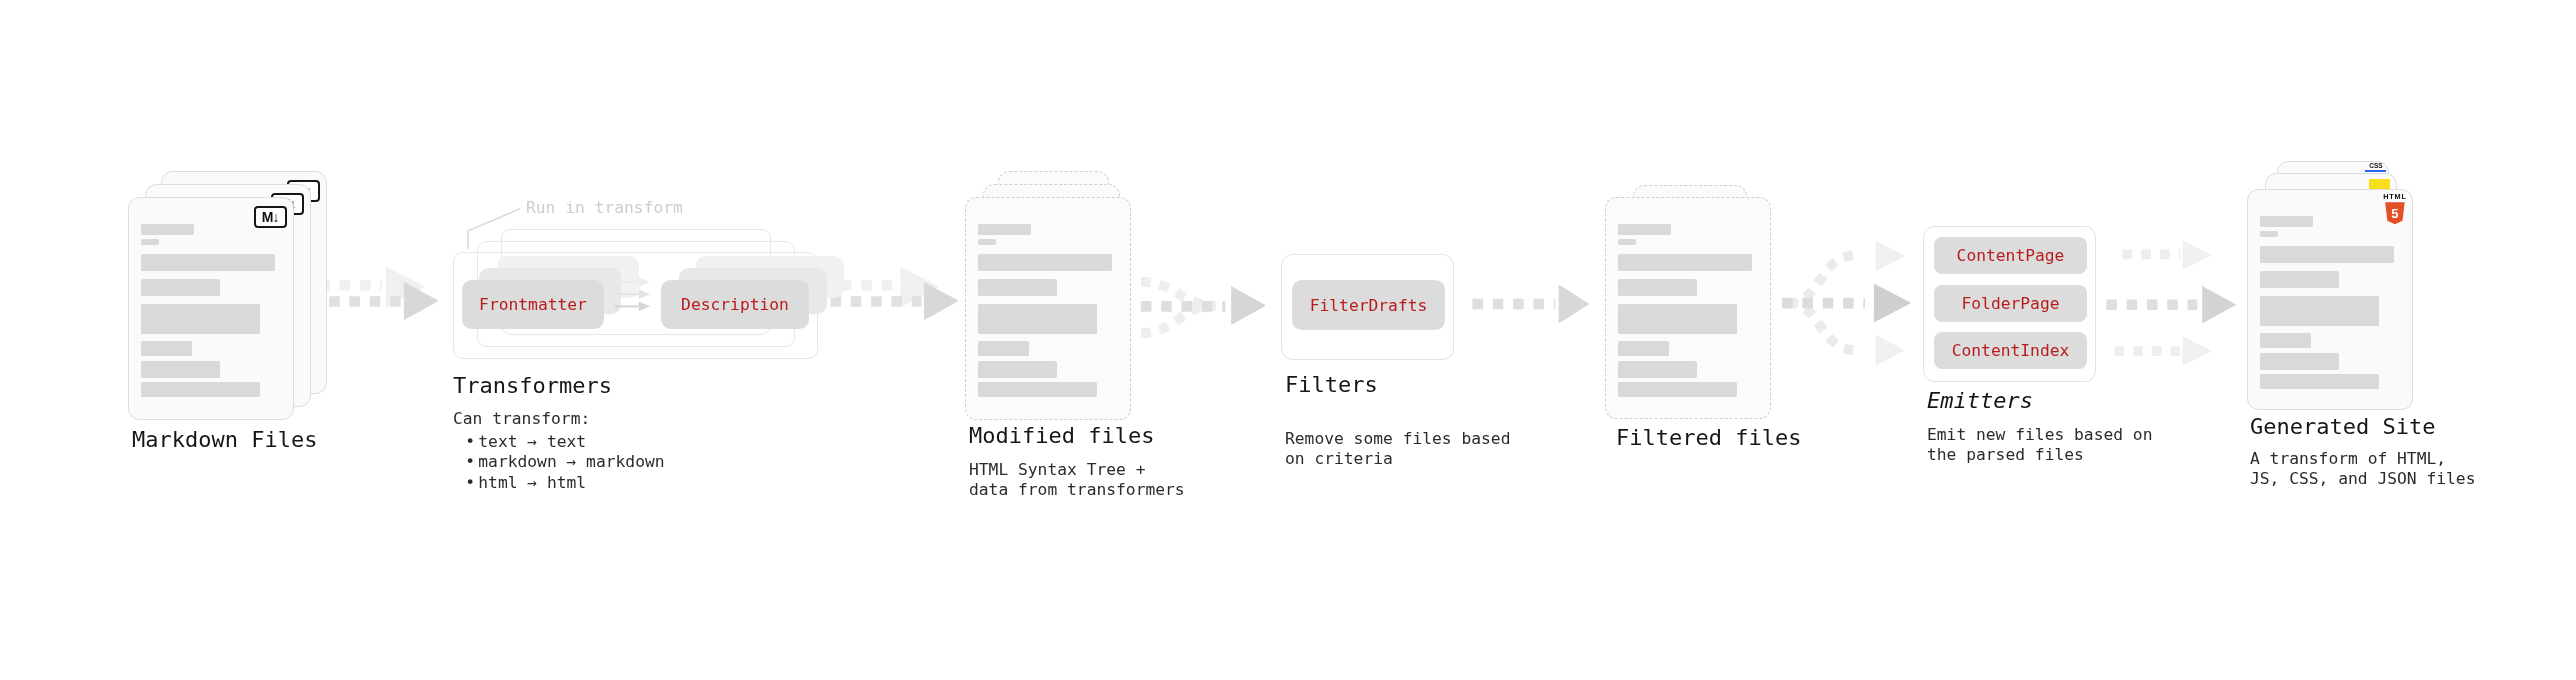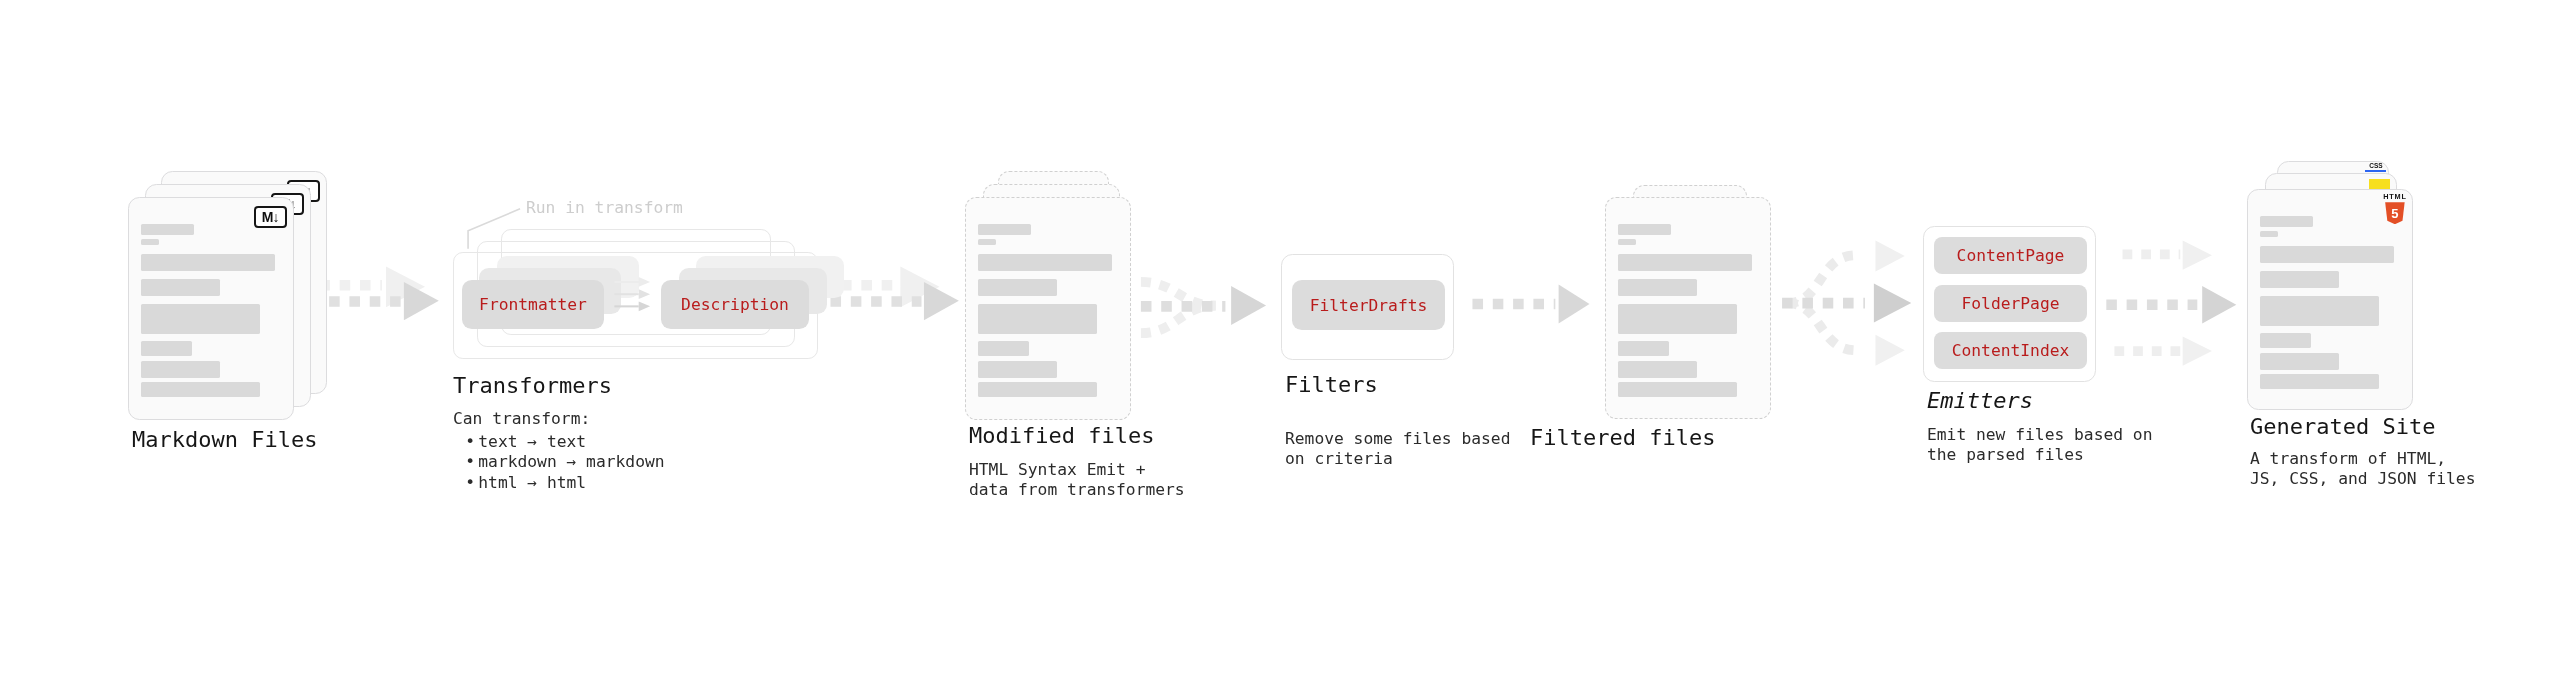--- a/index.html
+++ b/index.html
@@ -197,21 +197,21 @@
       <i class="bar"></i>
       <i class="bar"></i>
       <i class="bar"></i>
       <i class="bar"></i>
       <i class="bar"></i>
       <i class="bar"></i>
       <i class="bar"></i>
   </div>
   <div class="stage-label" style="left:969px; top:423px;">Modified files</div>
   <div class="stage-desc" style="left:969px; top:460px;">
-    <div>HTML Syntax Emit +</div>
+    <div>HTML Syntax Tree +</div>
     <div>data from transformers</div>
   </div>
 </div>
 
 <div>
   <div class="panel z1" style="left:1281px; top:254px; width:173px; height:106px;"></div>
   <div class="btn z2" style="left:1292px; top:280px; width:153px; height:50px;">FilterDrafts</div>
   <div class="stage-label" style="left:1285px; top:372px;">Filters</div>
   <div class="stage-desc" style="left:1285px; top:409px;margin-top:20px;">
     <div>Remove some files based</div>
@@ -224,21 +224,21 @@
   <div class="file dashed z2" style="left:1605px; top:197px; height:222px;">
     <i class="bar"></i>
       <i class="bar"></i>
       <i class="bar"></i>
       <i class="bar"></i>
       <i class="bar"></i>
       <i class="bar"></i>
       <i class="bar"></i>
       <i class="bar"></i>
   </div>
-  <div class="stage-label" style="left:1530px; top:425px;">Filtered files</div>
+  <div class="stage-label" style="left:1616px; top:425px;">Filtered files</div>
 </div>
 
 <div>
   <div class="panel z1" style="left:1923px; top:226px; width:173px; height:156px;"></div>
   <div class="btn z2" style="left:1934px; top:237px; width:153px; height:37px; border-radius:8.1px;">ContentPage</div>
   <div class="btn z2" style="left:1934px; top:285px; width:153px; height:37px; border-radius:8.1px;">FolderPage</div>
   <div class="btn z2" style="left:1934px; top:332px; width:153px; height:37px; border-radius:8.1px;">ContentIndex</div>
   <div class="stage-label" style="left:1927px; top:388px;font-style:italic;">Emitters</div>
   <div class="stage-desc" style="left:1927px; top:425px;">
     <div>Emit new files based on</div>

